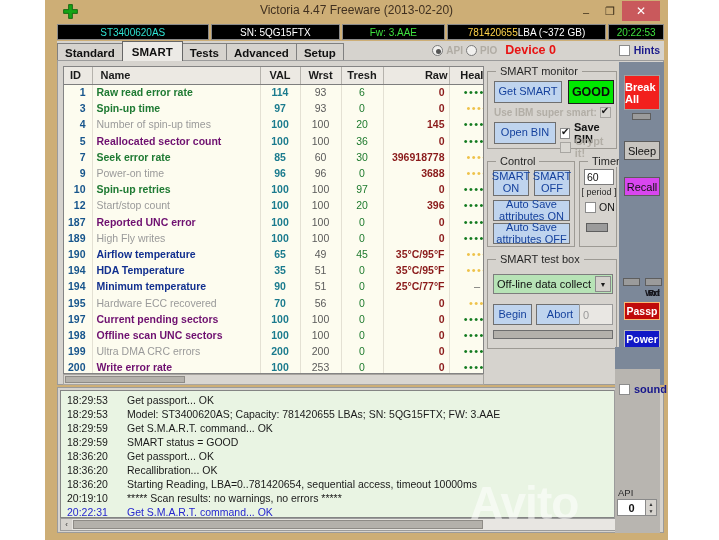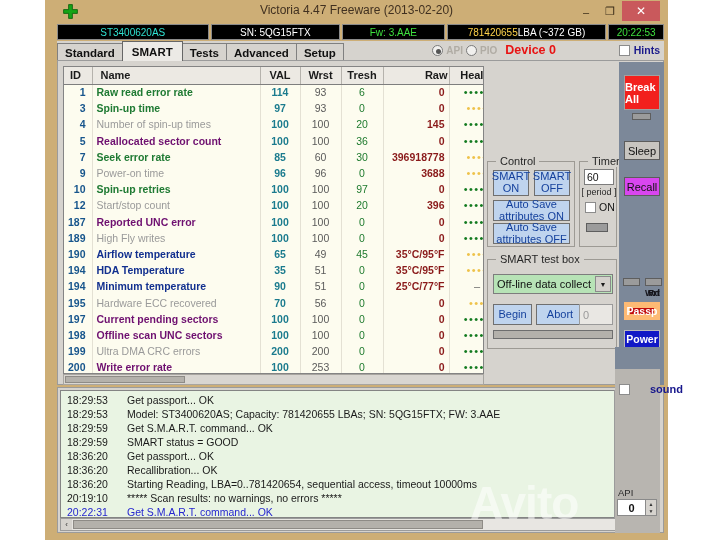--- a/index.html
+++ b/index.html
@@ -316,21 +316,21 @@
     display: flex; align-items: center; justify-content: center;
   }
   #rw-leds { position: absolute; left: 4px; top: 216px; width: 40px; height: 20px; }
   .rwled {
     position: absolute; width: 17px; height: 8px;
     background: #9b9b9b; border: 1px solid #5e5e5e;
   }
   .rwlbl { position: absolute; top: 10px; font-size: 9px; color: #15151c; font-weight: bold; }
   #btn-passp {
     position: absolute; left: 5px; top: 240px; width: 36px; height: 18px;
-    background: #c00a0a; border: 6px solid #fdba74;
+    background: #c00a0a; border: 1px solid #fdba74;
     color: #fff; font-size: 10.5px; font-weight: bold;
     display: flex; align-items: center; justify-content: center;
   }
   #btn-power {
     position: absolute; left: 5px; top: 268px; width: 36px; height: 18px;
     background: #1118c6; border: 1px solid #b9b9b9;
     color: #fff; font-size: 10.5px; font-weight: bold;
     display: flex; align-items: center; justify-content: center;
   }
 
@@ -380,21 +380,21 @@
   #rightlower {
     position: absolute; left: 561px; top: 324px; width: 45px; height: 186px;
     background: #b8b5b0;
   }
   #rl-top {
     position: absolute; left: 0; top: 0; width: 45px; height: 22px;
     background: #7c8899;
   }
   #sound-row {
     position: absolute; left: 4px; top: 36px;
-    display: flex; align-items: center; gap: 20px;
+    display: flex; align-items: center; gap: 4px;
   }
   #sound-row .t { font-size: 11px; font-weight: bold; color: #16168c; }
   #api-lbl {
     position: absolute; left: 3px; top: 140px; width: 42px;
     font-size: 9.5px; color: #2a2a2a;
   }
   #api-spin {
     position: absolute; left: 2px; top: 152px; width: 40px; height: 17px;
     background: #fff; border: 1px solid #8a8a8a;
     display: flex; align-items: center;
@@ -655,20 +655,38 @@
                 </tr>
               </tbody>
           </table>
         </div>
         <div id="tbl-hscroll">
           <div class="thumb"></div>
         </div>
 
         <div id="rightcol">
 
+          <div class="grpbox" id="grp-smartmon">
+            <div class="grptitle">SMART monitor</div>
+            <div class="btn" id="btn-getsmart">Get SMART</div>
+            <div id="good-box">GOOD</div>
+            <div id="ibm-row">
+              <span class="t">Use IBM super smart:</span>
+              <span class="chk on dis"></span>
+            </div>
+            <div class="btn" id="btn-openbin">Open BIN</div>
+            <div id="savebin-row">
+              <span class="chk on"></span>
+              <span class="t">Save BIN</span>
+            </div>
+            <div id="cryptit-row">
+              <span class="chk dis"></span>
+              <span class="t">Crypt it!</span>
+            </div>
+          </div>
 
           <div class="grpbox" id="grp-control">
             <div class="grptitle">Control</div>
             <div class="btn" id="btn-smarton">
               <span><span>SMART</span><br><span>ON</span></span>
             </div>
             <div class="btn" id="btn-smartoff">
               <span><span>SMART</span><br><span>OFF</span></span>
             </div>
             <div class="btn" id="btn-autoon">

